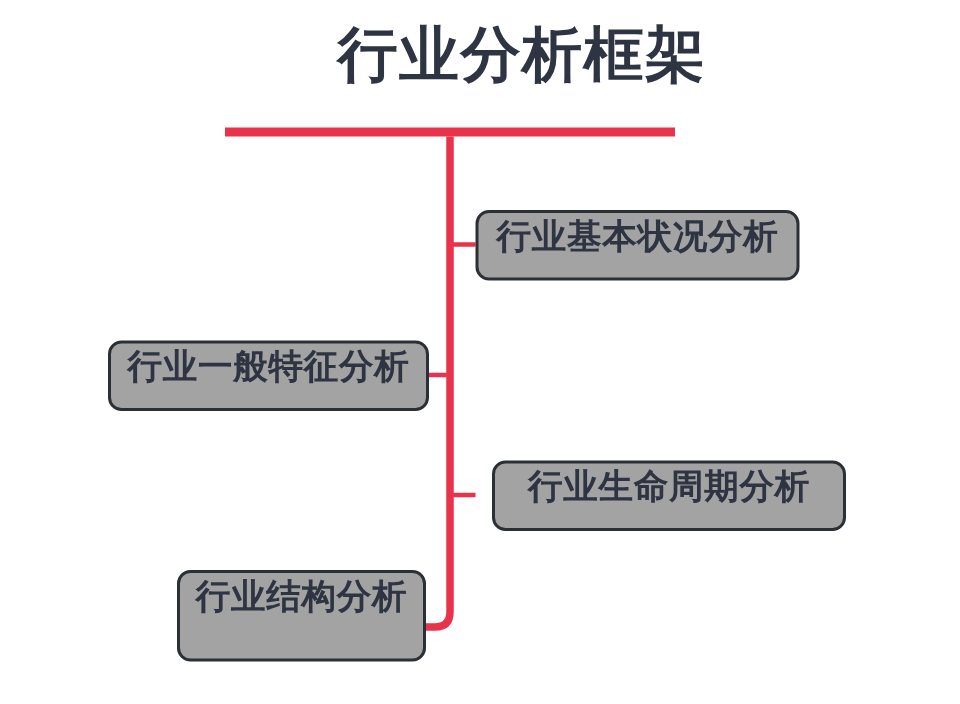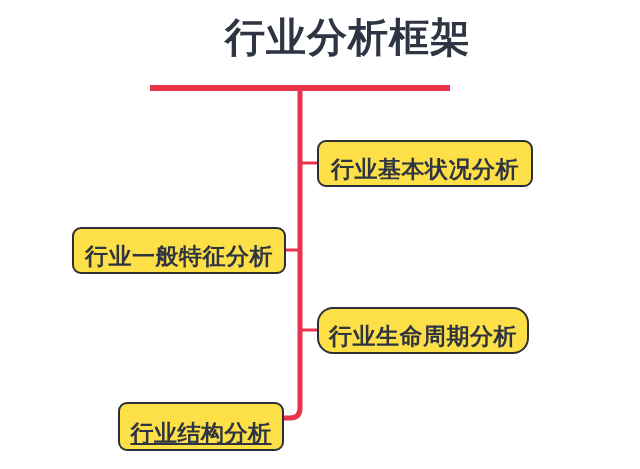--- a/index.html
+++ b/index.html
@@ -41,36 +41,36 @@
     width: 640px;
     height: 469px;
   }
 
   
   .node {
     position: absolute;
     box-sizing: border-box;
     border: 2px solid #2b2f36;
     border-radius: 9px;
-    background: #fde047;
+    background: #a3a3a3;
     display: flex;
-    align-items: flex-end;
+    align-items: flex-start;
     justify-content: center;
     color: #2e3442;
     font-size: 23px;
     font-weight: bold;
     letter-spacing: 0.5px;
     white-space: nowrap;
     user-select: none;
   }
 
   #node-basic    { left: 317px; top: 140px; width: 216px; height: 47px; }
   #node-general  { left:  72px; top: 227px; width: 214px; height: 47px; }
-  #node-lifecycle{ left: 317px; top: 307px; width: 212px; height: 47px; border-radius: 16px; }
-  #node-structure{ left: 118px; top: 402px; width: 166px; height: 49px; text-decoration: underline; }
+  #node-lifecycle{ left: 328px; top: 307px; width: 236px; height: 47px; }
+  #node-structure{ left: 118px; top: 380px; width: 166px; height: 61px; }
 </style>
 </head>
 <body>
 
 <div id="canvas">
 
   <div id="title">行业分析框架</div>
 
   <svg id="connectors" viewBox="0 0 640 469" width="640" height="469" xmlns="http://www.w3.org/2000/svg">
 

